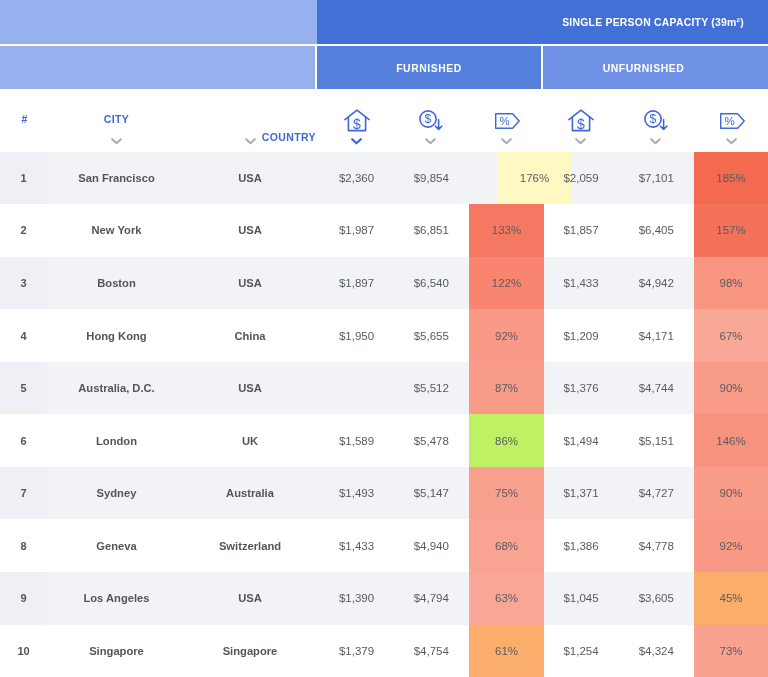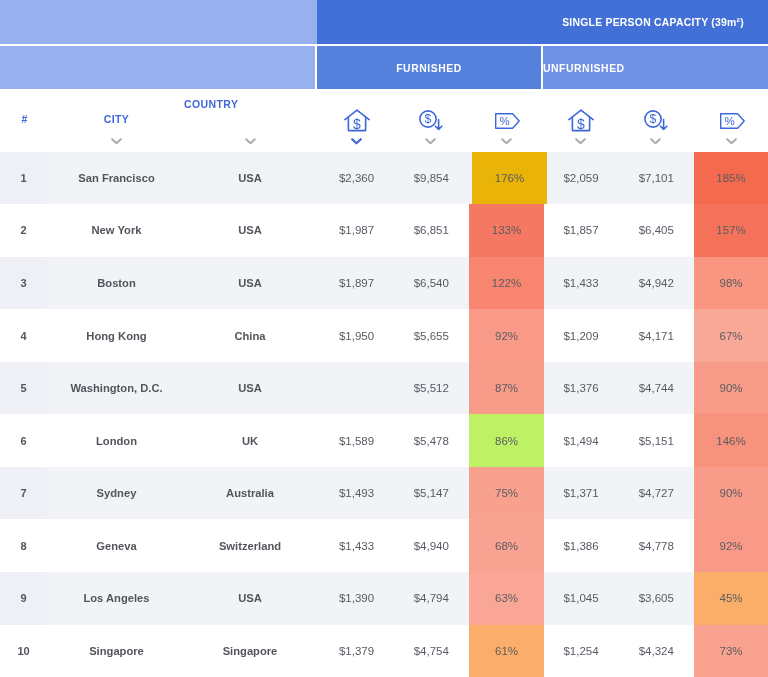--- a/index.html
+++ b/index.html
@@ -17,24 +17,24 @@
 </style></head>
 <body>
 <div id="page">
 <div class="band" style="left:0;top:0;width:317px;height:44px;background:#96b1ed"></div>
 <div class="band" style="left:317px;top:0;width:451px;height:44px;background:#4270d6"></div>
 <div class="wtext" style="left:317px;top:1px;width:427px;height:44px;line-height:44px;text-align:right">SINGLE PERSON CAPACITY (39m²)</div>
 <div class="band" style="left:0;top:46px;width:315px;height:42.7px;background:#96b1ed"></div>
 <div class="band" style="left:317px;top:46px;width:224px;height:42.7px;background:#5580dc"></div>
 <div class="wtext" style="left:317px;top:47.5px;width:224px;height:42.7px;line-height:42.7px;text-align:center;letter-spacing:0.55px">FURNISHED</div>
 <div class="band" style="left:543px;top:46px;width:225px;height:42.7px;background:#6e90e5"></div>
-<div class="wtext" style="left:543px;top:47.5px;width:225px;height:42.7px;line-height:42.7px;text-align:left;letter-spacing:0.55px">UNFURNISHED</div>
+<div class="wtext" style="left:531px;top:47.5px;width:225px;height:42.7px;line-height:42.7px;text-align:center;letter-spacing:0.55px">UNFURNISHED</div>
 <div class="htext" style="left:0;top:112.7px;width:49px;text-align:center">#</div>
 <div class="htext" style="left:49px;top:112.7px;width:135px;text-align:center">CITY</div>
-<div class="htext" style="left:184px;top:98px;width:132px;text-align:left">COUNTRY</div>
+<div class="htext" style="left:184px;top:131px;width:132px;text-align:right">COUNTRY</div>
 <svg class="abs" style="left:343.6px;top:108.6px" width="26" height="23" viewBox="0 0 26 23">
       <g fill="none" stroke="#3e68d8" stroke-width="1.6">
         <path d="M4.4 8.0 L4.4 21.6 L21.6 21.6 L21.6 8.0" stroke-linejoin="round"></path>
         <path d="M0.9 10.6 L13 1.1 L25.1 10.6" stroke-linecap="round" stroke-linejoin="round"></path>
       </g>
       <text x="13" y="19.6" text-anchor="middle" font-family="Liberation Sans" font-size="14" fill="#3e68d8" stroke="none">$</text>
     </svg>
 <svg class="abs" style="left:418.9px;top:109.8px" width="24" height="22" viewBox="0 0 24 22">
       <g fill="none" stroke="#3e68d8" stroke-width="1.6">
         <circle cx="9" cy="9" r="8.1"></circle>
@@ -87,21 +87,21 @@
     </svg>
 <svg class="abs" style="left:244.8px;top:137.8px" width="11" height="7" viewBox="0 0 11 7">
       <path d="M1.2 1.2 L5.5 5.3 L9.8 1.2" fill="none" stroke="#a9abaf" stroke-width="2.0" stroke-linecap="round" stroke-linejoin="round"></path>
     </svg>
 <div class="row" style="top:151.60px;height:52.55px;background:#f2f3f7">
 <div class="cell num" style="left:0;width:47px;background:#eef0f5">1</div>
 <div class="cell city" style="left:49px;width:135px">San Francisco</div>
 <div class="cell city" style="left:184px;width:132px">USA</div>
 <div class="cell val" style="left:318.5px;width:76px">$2,360</div>
 <div class="cell val" style="left:393.3px;width:76px">$9,854</div>
-<div class="cell pct" style="left:472px;width:75px;background:#eab308">176%</div>
+<div class="cell pct" style="left:497px;width:75px;background:#fef9c3">176%</div>
 <div class="cell val" style="left:543px;width:76px">$2,059</div>
 <div class="cell val" style="left:618.3px;width:76px">$7,101</div>
 <div class="cell pct" style="left:694px;width:74px;background:#f36a4f">185%</div>
 </div>
 <div class="row" style="top:204.15px;height:52.55px;background:#ffffff">
 <div class="cell num" style="left:0;width:47px;background:#ffffff">2</div>
 <div class="cell city" style="left:49px;width:135px">New York</div>
 <div class="cell city" style="left:184px;width:132px">USA</div>
 <div class="cell val" style="left:318.5px;width:76px">$1,987</div>
 <div class="cell val" style="left:393.3px;width:76px">$6,851</div>
@@ -127,21 +127,21 @@
 <div class="cell city" style="left:184px;width:132px">China</div>
 <div class="cell val" style="left:318.5px;width:76px">$1,950</div>
 <div class="cell val" style="left:393.3px;width:76px">$5,655</div>
 <div class="cell pct" style="left:469px;width:75px;background:#f89a87">92%</div>
 <div class="cell val" style="left:543px;width:76px">$1,209</div>
 <div class="cell val" style="left:618.3px;width:76px">$4,171</div>
 <div class="cell pct" style="left:694px;width:74px;background:#f9a797">67%</div>
 </div>
 <div class="row" style="top:361.80px;height:52.55px;background:#f2f3f7">
 <div class="cell num" style="left:0;width:47px;background:#eef0f5">5</div>
-<div class="cell city" style="left:49px;width:135px">Washington, D.C.</div>
+<div class="cell city" style="left:49px;width:135px">Australia, D.C.</div>
 <div class="cell city" style="left:184px;width:132px">USA</div>
 <div class="cell val" style="left:393.3px;width:76px">$5,512</div>
 <div class="cell pct" style="left:469px;width:75px;background:#f89b89">87%</div>
 <div class="cell val" style="left:543px;width:76px">$1,376</div>
 <div class="cell val" style="left:618.3px;width:76px">$4,744</div>
 <div class="cell pct" style="left:694px;width:74px;background:#f89b89">90%</div>
 </div>
 <div class="row" style="top:414.35px;height:52.55px;background:#ffffff">
 <div class="cell num" style="left:0;width:47px;background:#ffffff">6</div>
 <div class="cell city" style="left:49px;width:135px">London</div>

